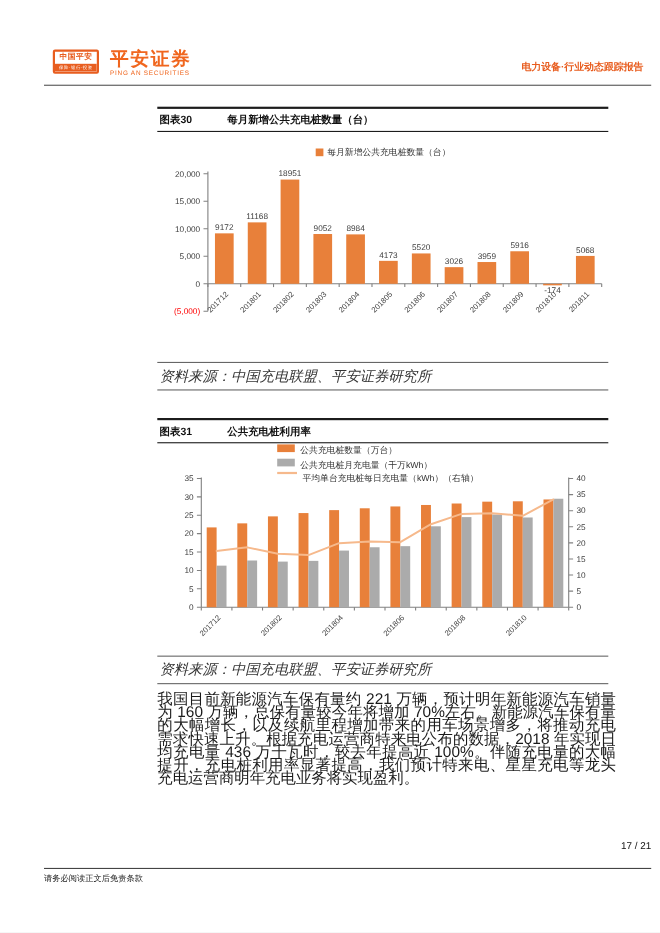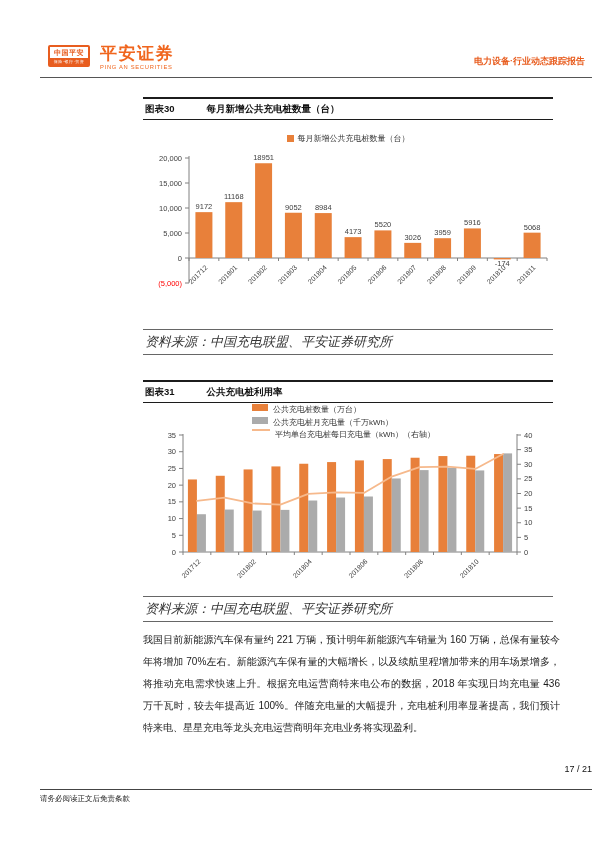--- a/index.html
+++ b/index.html
@@ -20,21 +20,21 @@
   .fig-title{position:absolute;left:143px;width:410px;box-sizing:border-box;border-top:2px solid #1c1c1c;border-bottom:1px solid #1c1c1c;padding:4px 2px 3px 2px;font-size:9.5px;font-weight:bold;color:#111;display:flex;gap:32px;}
   .fig-source{position:absolute;left:143px;width:410px;box-sizing:border-box;border-top:1px solid #666;border-bottom:1px solid #666;padding:3px 2px;font-size:13px;font-style:italic;color:#333;}
   .legend30{position:absolute;left:143px;top:133px;width:410px;display:flex;justify-content:center;align-items:center;gap:4px;font-size:8px;color:#333;}
   .legend-sq{width:7px;height:7px;display:inline-block;}
   .legend31{position:absolute;left:252px;top:404px;font-size:8px;color:#333;}
   .legend31 .row{display:flex;align-items:flex-start;gap:5px;height:12.5px;}
   .legend-bar{width:16px;height:7px;display:inline-block;}
   .legend-line{width:18px;height:2px;display:inline-block;}
   .chart-svg{position:absolute;left:143px;}
   
-  .body-par{position:absolute;left:143px;top:629px;width:417px;font-size:10px;line-height:22px;text-align:justify;color:#1a1a1a;}
+  .body-par{position:absolute;left:143px;top:629px;width:417px;font-size:14px;line-height:12px;text-align:justify;color:#1a1a1a;}
   
   .footer-rule{position:absolute;left:40px;right:40px;top:789px;border-top:1px solid #444;}
   .footer-left{position:absolute;left:40px;top:794px;font-size:7.5px;color:#222;}
   .footer-right{position:absolute;right:40px;top:764px;font-size:9px;color:#111;}
 </style>
 </head>
 <body>
 
 <div class="page">
 

